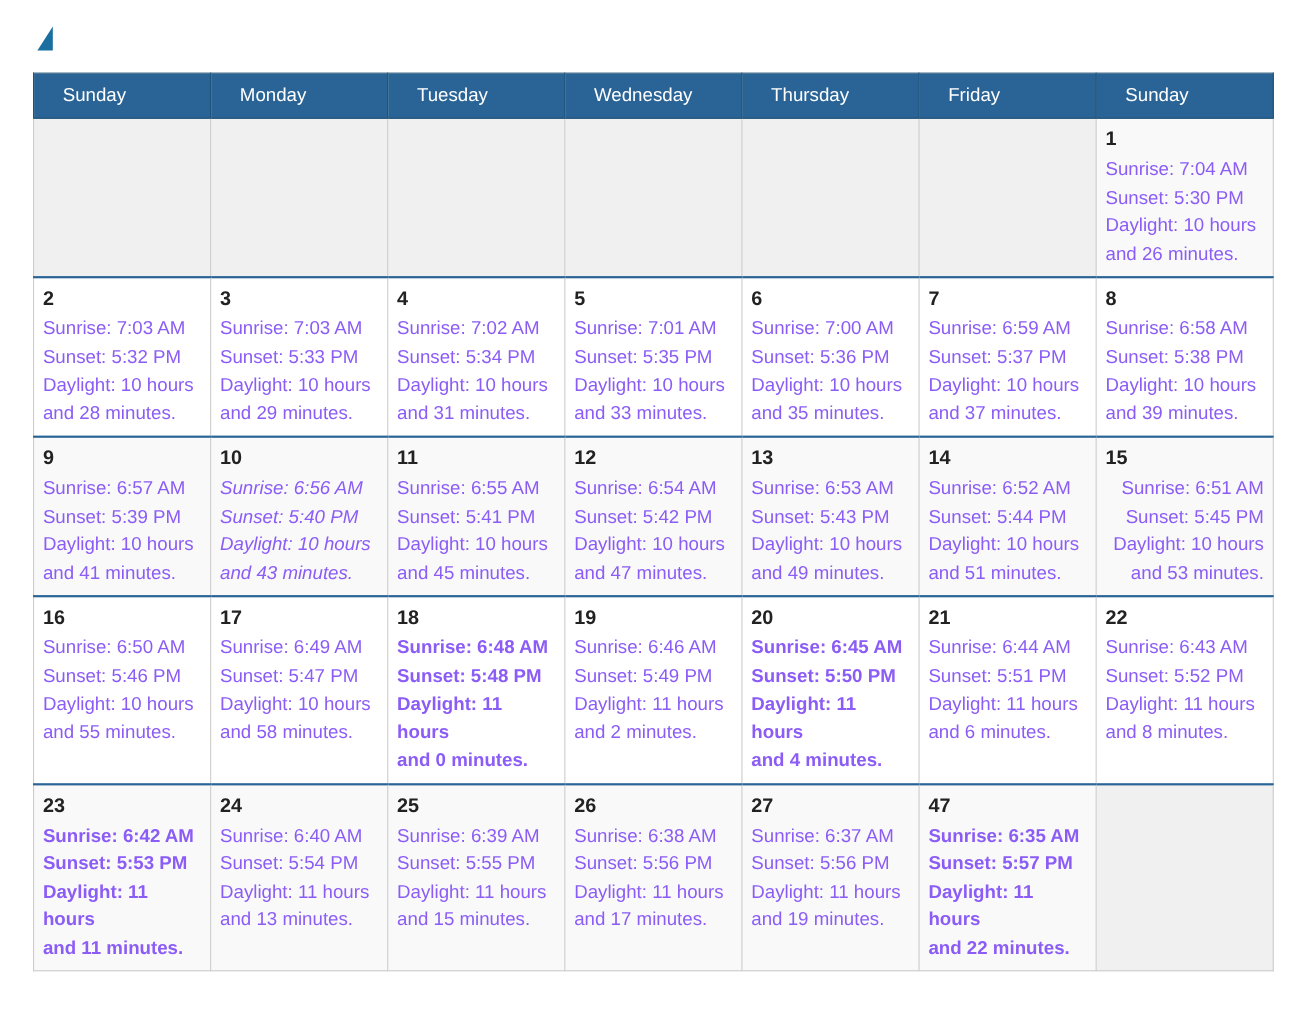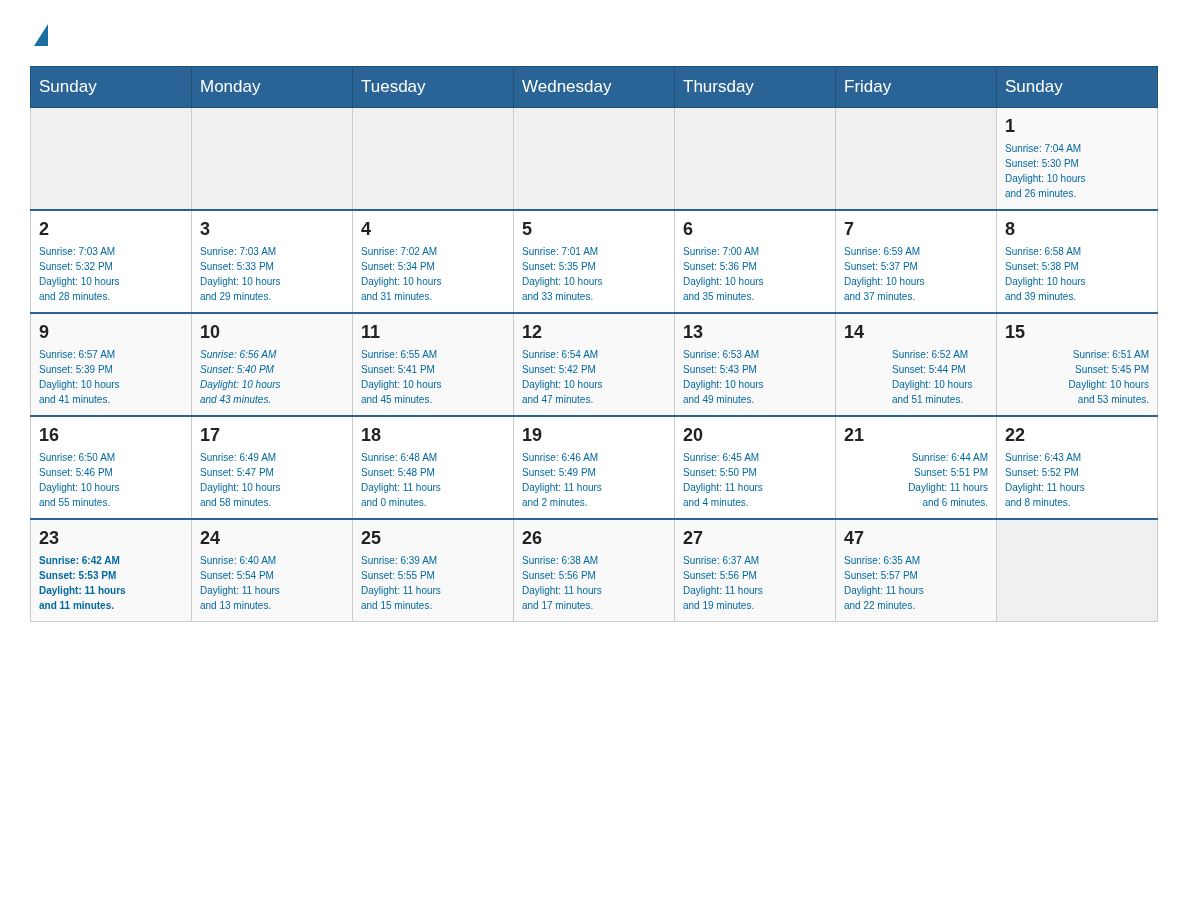--- a/index.html
+++ b/index.html
@@ -60,21 +60,21 @@
       margin-top: 4px;
     }
     .calendar {
       width: 100%;
       border-collapse: collapse;
       border: 1px solid #bbb;
     }
     .calendar th {
       background: #2a6496;
       color: #fff;
-      padding: 10px 8px;
+      padding: 10px 26px;
       font-size: 17px;
       font-weight: normal;
       text-align: left;
       border: 1px solid #1e5276;
     }
     .calendar td {
       vertical-align: top;
       border: 1px solid #ccc;
       padding: 8px 8px 8px 8px;
       min-height: 110px;
@@ -87,22 +87,22 @@
       background: #fff;
     }
     .day-number {
       font-size: 18px;
       font-weight: bold;
       color: #222;
       display: block;
       margin-bottom: 4px;
     }
     .day-info {
-      font-size: 10px;
-      color: #0369a1;
+      font-size: 17px;
+      color: #8b5cf6;
       line-height: 1.5;
     }
     .empty-cell {
       background: #f0f0f0 !important;
     }
     .row-separator td {
       border-top: 2px solid #2a6496;
     }
   </style>
 </head>
@@ -232,21 +232,21 @@
         </td>
         <td>
           <span class="day-number">13</span>
           <div class="day-info" style="white-space: pre-line;">Sunrise: 6:53 AM
 Sunset: 5:43 PM
 Daylight: 10 hours
 and 49 minutes.</div>
         </td>
         <td>
           <span class="day-number">14</span>
-          <div class="day-info" style="white-space: pre-line; margin-left: 48px;">Sunrise: 6:52 AM
+          <div class="day-info" style="white-space: pre-line;">Sunrise: 6:52 AM
 Sunset: 5:44 PM
 Daylight: 10 hours
 and 51 minutes.</div>
         </td>
         <td>
           <span class="day-number">15</span>
           <div class="day-info" style="white-space: pre-line; text-align: right;">Sunrise: 6:51 AM
 Sunset: 5:45 PM
 Daylight: 10 hours
 and 53 minutes.</div>
@@ -262,42 +262,42 @@
         </td>
         <td>
           <span class="day-number">17</span>
           <div class="day-info" style="white-space: pre-line;">Sunrise: 6:49 AM
 Sunset: 5:47 PM
 Daylight: 10 hours
 and 58 minutes.</div>
         </td>
         <td>
           <span class="day-number">18</span>
-          <div class="day-info" style="white-space: pre-line;">Sunrise: 6:48 AM
+          <div class="day-info" style="white-space: pre-line; font-weight: bold;">Sunrise: 6:48 AM
 Sunset: 5:48 PM
 Daylight: 11 hours
 and 0 minutes.</div>
         </td>
         <td>
           <span class="day-number">19</span>
           <div class="day-info" style="white-space: pre-line;">Sunrise: 6:46 AM
 Sunset: 5:49 PM
 Daylight: 11 hours
 and 2 minutes.</div>
         </td>
         <td>
           <span class="day-number">20</span>
-          <div class="day-info" style="white-space: pre-line;">Sunrise: 6:45 AM
+          <div class="day-info" style="white-space: pre-line; font-weight: bold;">Sunrise: 6:45 AM
 Sunset: 5:50 PM
 Daylight: 11 hours
 and 4 minutes.</div>
         </td>
         <td>
           <span class="day-number">21</span>
-          <div class="day-info" style="white-space: pre-line; text-align: right;">Sunrise: 6:44 AM
+          <div class="day-info" style="white-space: pre-line;">Sunrise: 6:44 AM
 Sunset: 5:51 PM
 Daylight: 11 hours
 and 6 minutes.</div>
         </td>
         <td>
           <span class="day-number">22</span>
           <div class="day-info" style="white-space: pre-line;">Sunrise: 6:43 AM
 Sunset: 5:52 PM
 Daylight: 11 hours
 and 8 minutes.</div>
@@ -334,21 +334,21 @@
         </td>
         <td>
           <span class="day-number">27</span>
           <div class="day-info" style="white-space: pre-line;">Sunrise: 6:37 AM
 Sunset: 5:56 PM
 Daylight: 11 hours
 and 19 minutes.</div>
         </td>
         <td>
           <span class="day-number">47</span>
-          <div class="day-info" style="white-space: pre-line;">Sunrise: 6:35 AM
+          <div class="day-info" style="white-space: pre-line; font-weight: bold;">Sunrise: 6:35 AM
 Sunset: 5:57 PM
 Daylight: 11 hours
 and 22 minutes.</div>
         </td>
         <td class="empty-cell"></td>
       </tr>
     </tbody>
 </table>
 
 </body></html>

